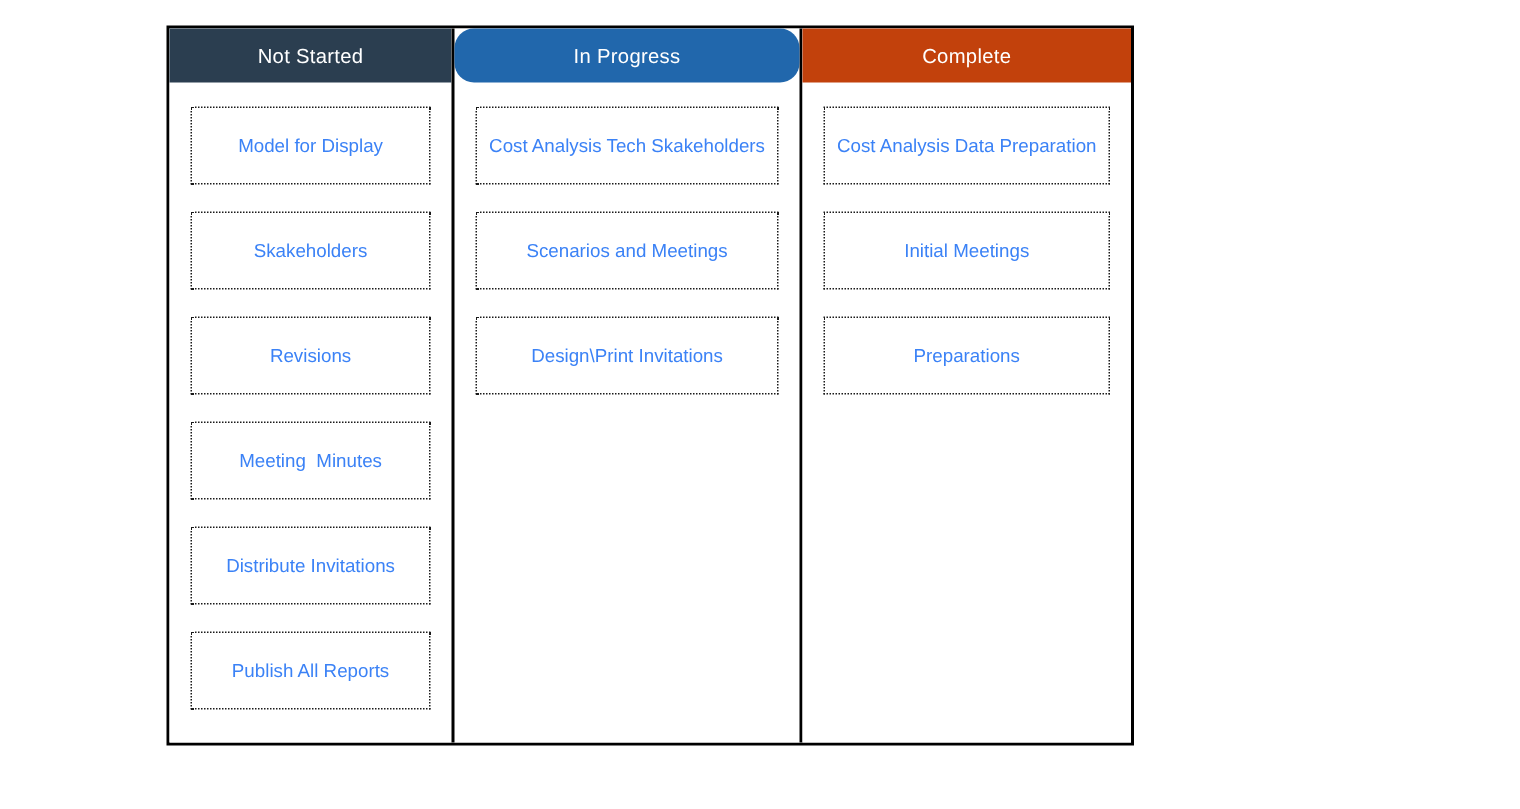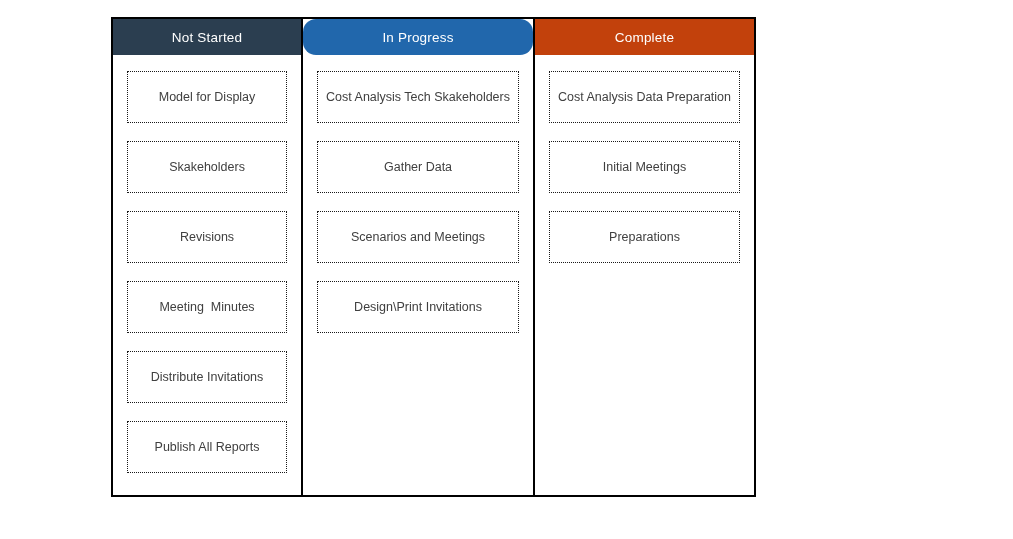--- a/index.html
+++ b/index.html
@@ -66,21 +66,21 @@
     background: #ffffff;
     display: flex;
     align-items: center;
     justify-content: center;
     box-sizing: border-box;
     padding: 0 8px;
   }
 
   .card-label {
     font-size: 12.5px;
-    color: #404040;
+    color: #3b82f6;
     text-align: center;
     line-height: 1.2;
     white-space: pre;
   }
 </style>
 </head>
 <body>
 
 <div id="board">
 
@@ -108,23 +108,20 @@
     </div>
   </div>
 
   <div class="column col-1">
     <div class="col-header" style="background: rgb(33, 103, 172); border-radius: 13px;">In Progress</div>
     <div class="card-list">
       <div class="card">
         <span class="card-label">Cost Analysis Tech Skakeholders</span>
       </div>
       <div class="card">
-        <span class="card-label">Gather Data</span>
-      </div>
-      <div class="card">
         <span class="card-label">Scenarios and Meetings</span>
       </div>
       <div class="card">
         <span class="card-label">Design\Print Invitations</span>
       </div>
     </div>
   </div>
 
   <div class="column col-2">
     <div class="col-header" style="background: #c2410c;">Complete</div>

